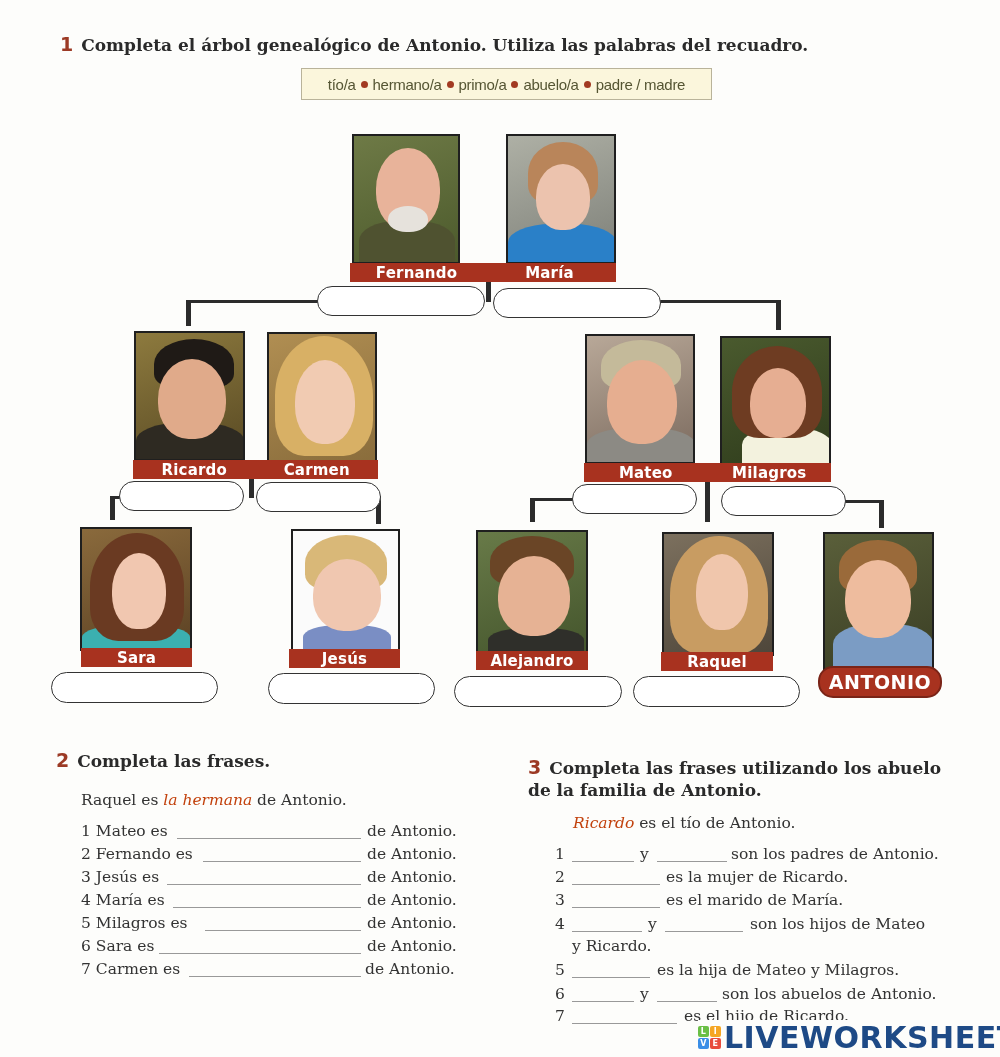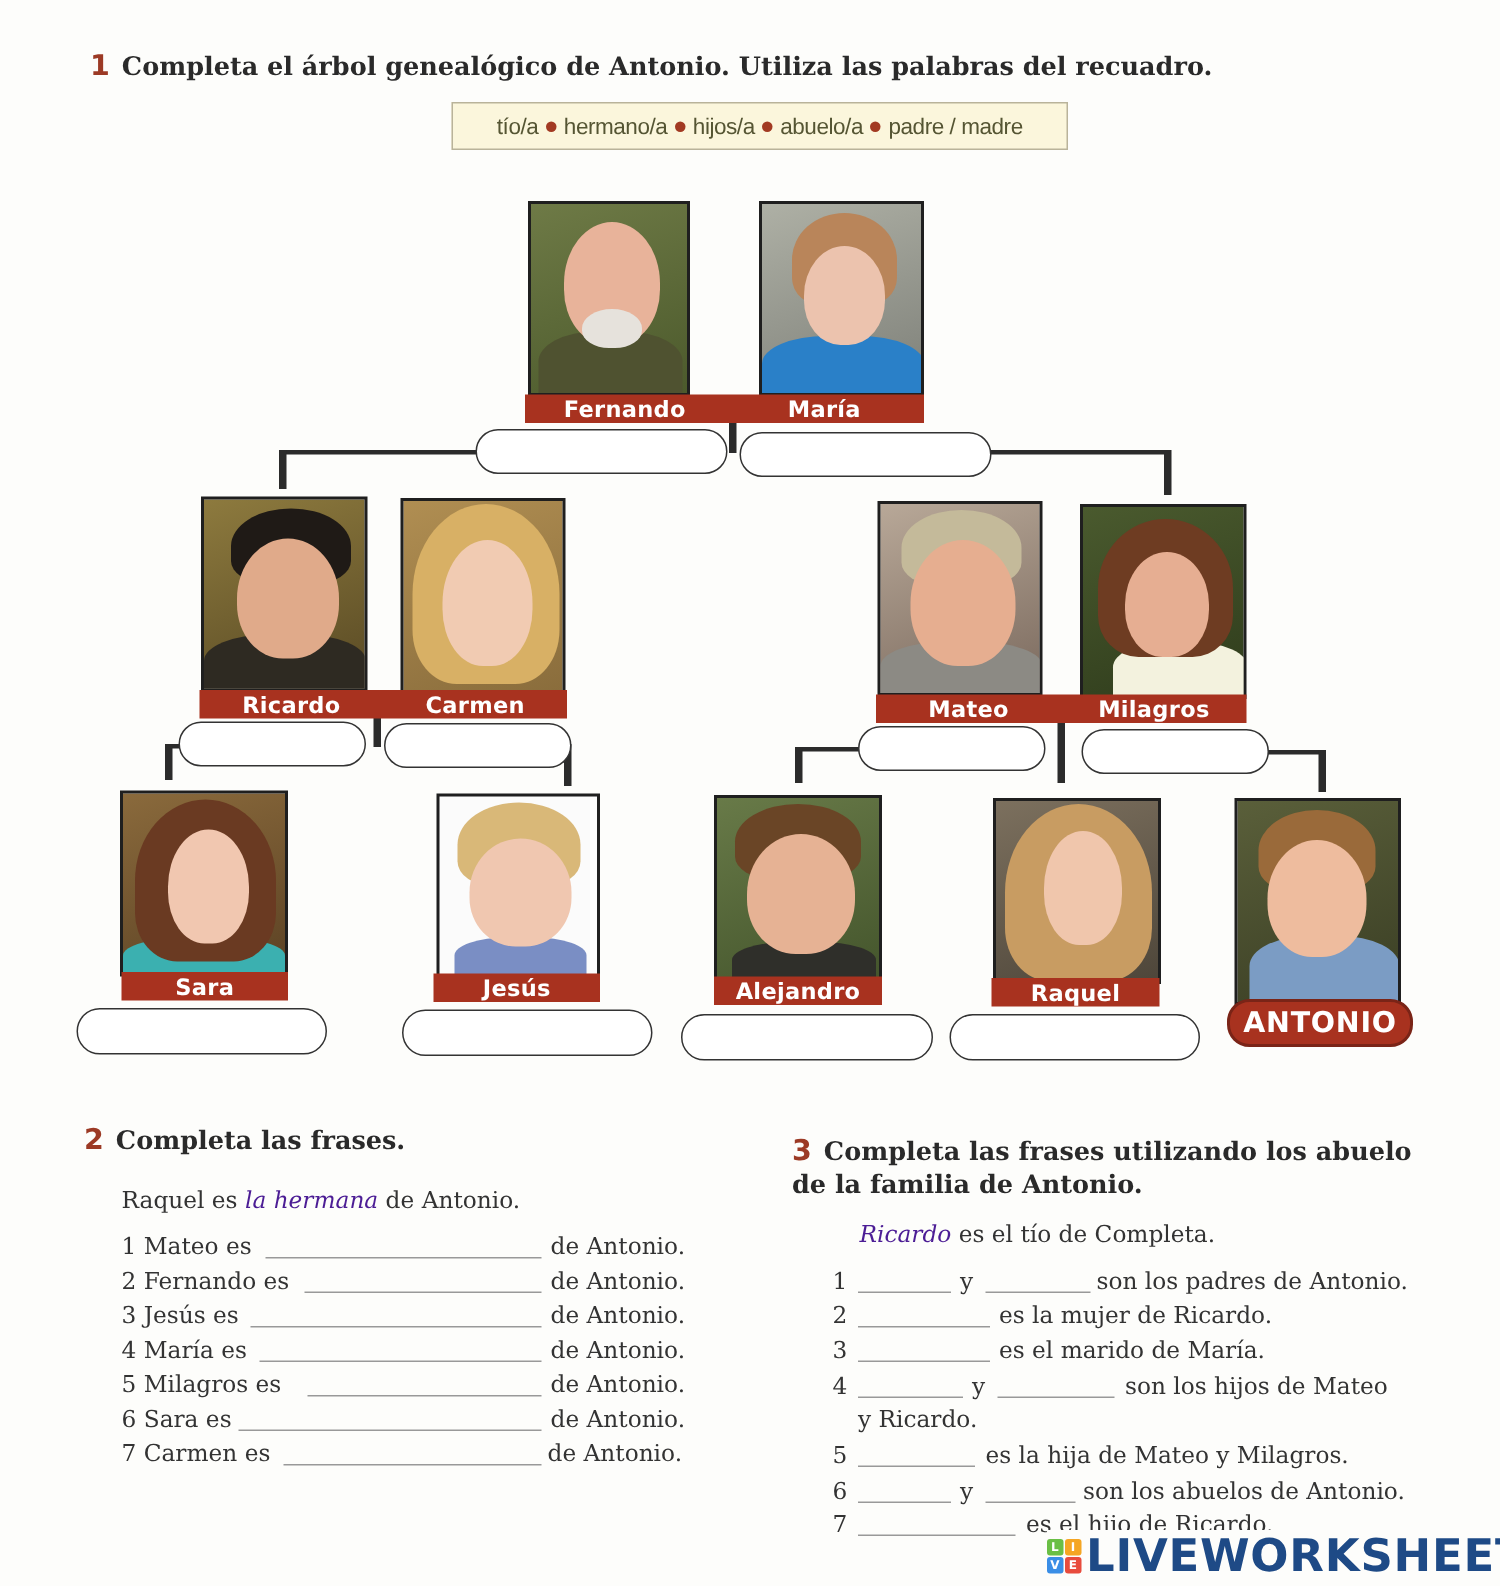--- a/index.html
+++ b/index.html
@@ -25,39 +25,39 @@
 
   .pill { border: 1.5px solid #333; border-radius: 16px; background: #fff; }
   .line-h { height: 3px; background: #2b2b2b; }
   .line-v { width: 5px; background: #2b2b2b; }
 
   .antonio-badge { background: #a8321f; color: #fff; font-family: "DejaVu Sans", sans-serif; font-weight: bold; font-size: 19px;
     border-radius: 15px; display: flex; align-items: center; justify-content: center; border: 2px solid #7a2417; letter-spacing: 0.5px; }
 
   .sent { font-family: "DejaVu Serif", serif; font-size: 15.5px; color: #333; white-space: nowrap; }
   .blank { display: inline-block; border-bottom: 1px solid #999; height: 14px; vertical-align: baseline; }
-  .ital { font-style: italic; color: #4c1d95; }
+  .ital { font-style: italic; color: #c2410c; }
 
   .lw-logo { font-family: "DejaVu Sans", sans-serif; font-weight: bold; font-size: 30px; color: #1e4a86; letter-spacing: 0.5px; display: flex; align-items: center; }
   .lw-grid { display: grid; grid-template-columns: 11px 11px; grid-template-rows: 11px 11px; gap: 1px; margin-right: 3px; }
   .lw-grid span { font-size: 8px; color: #fff; display: flex; align-items: center; justify-content: center; border-radius: 2px; font-weight: bold; }
 </style>
 </head>
 <body>
 
 <div class="abs ex-title" style="left:60px; top:33px;">
   <span class="ex-num">1</span><span>Completa el árbol genealógico de Antonio. Utiliza las palabras del recuadro.</span>
 </div>
 
 <div class="abs wordbox">
   <span>tío/a</span>
     <span class="dot"></span>
   <span>hermano/a</span>
     <span class="dot"></span>
-  <span>hijos/a</span>
+  <span>primo/a</span>
     <span class="dot"></span>
   <span>abuelo/a</span>
     <span class="dot"></span>
   <span>padre / madre</span>
 </div>
 
 <div class="abs line-v" style="left:486px; top:282px; height:20px;"></div>
 <div class="abs line-h" style="left:186px; top:300px; width:132px;"></div>
 <div class="abs line-v" style="left:186px; top:300px; height:26px;"></div>
 <div class="abs line-h" style="left:660px; top:300px; width:120px;"></div>
@@ -222,21 +222,21 @@
   <span class="abs blank" style="left:108px; top:141px; width:172px;"></span>
   <span class="abs sent" style="left:284px; top:138px;">de Antonio.</span>
 </div>
 
 <div class="abs ex-title" style="left:528px; top:756px;">
   <span class="ex-num">3</span><span>Completa las frases utilizando los abuelo</span>
 </div>
 <div class="abs ex-title" style="left:528px; top:780px;">de la familia de Antonio.</div>
 
 <div class="abs sent" style="left:573px; top:814px;">
-  <span class="ital">Ricardo</span><span> es el tío de Completa.</span>
+  <span class="ital">Ricardo</span><span> es el tío de Antonio.</span>
 </div>
 
 <span class="abs sent" style="left:555px; top:845px;">1</span>
 <span class="abs blank" style="left:572px; top:848px; width:62px;"></span>
 <span class="abs sent" style="left:640px; top:845px;">y</span>
 <span class="abs blank" style="left:657px; top:848px; width:70px;"></span>
 <span class="abs sent" style="left:731px; top:845px;">son los padres de Antonio.</span>
 
 <span class="abs sent" style="left:555px; top:868px;">2</span>
 <span class="abs blank" style="left:572px; top:871px; width:88px;"></span>

